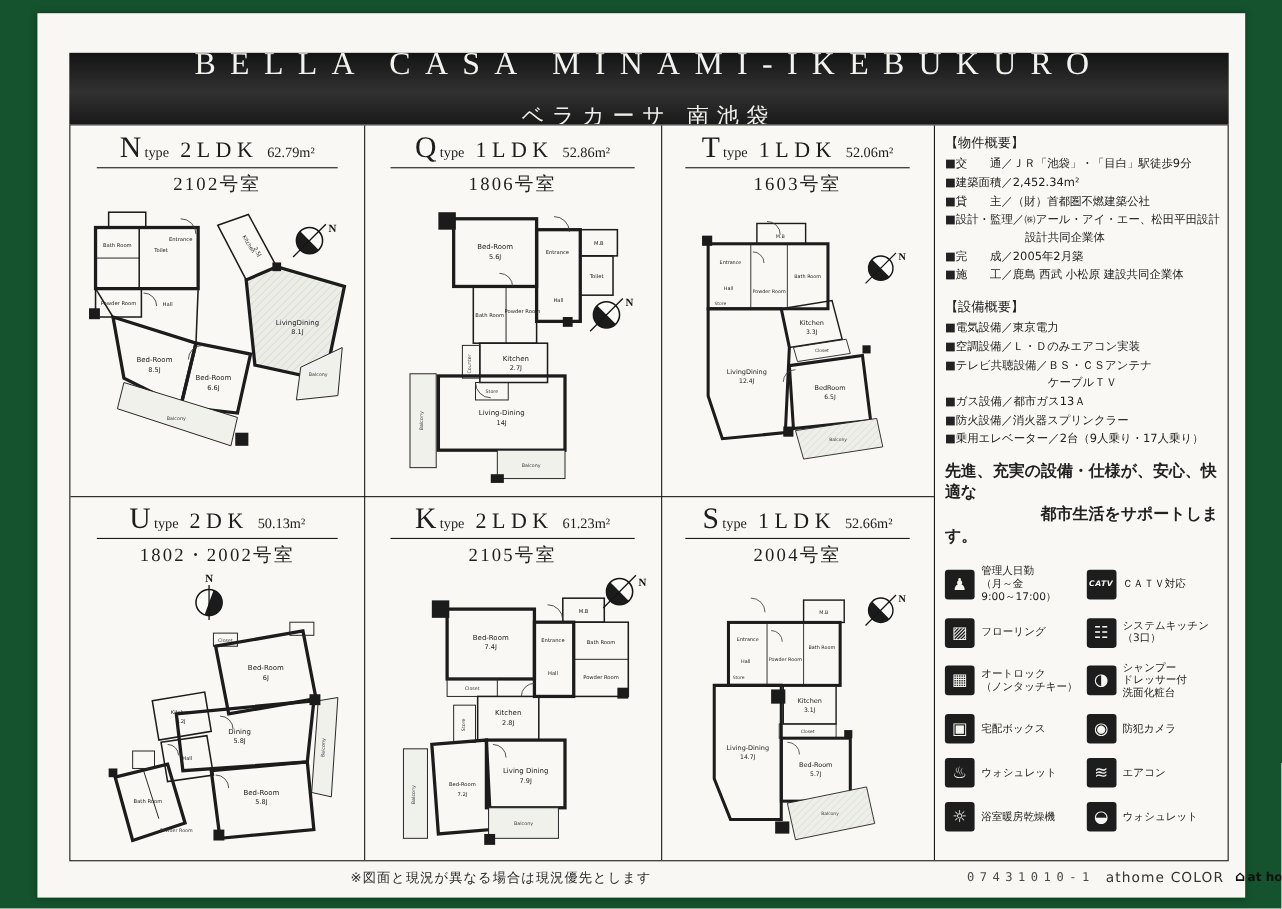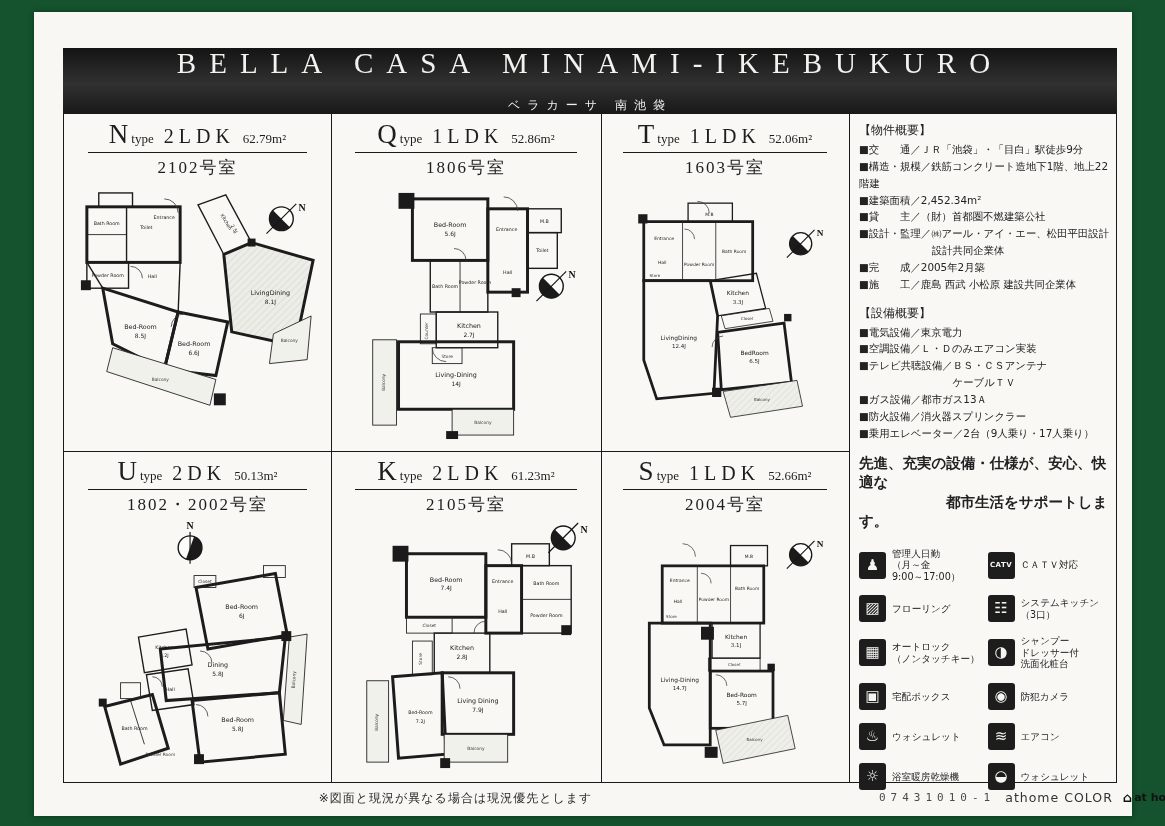--- a/index.html
+++ b/index.html
@@ -3,21 +3,21 @@
 <meta charset="utf-8">
 <style>
   html,body{margin:0;padding:0;background:#cfcfcb;font-family:"DejaVu Sans",sans-serif;}
   #root{position:relative;width:1165px;height:826px;background:#14532d;overflow:hidden;}
   .sheet{position:absolute;left:34px;top:12px;width:1098px;height:804px;background:#f8f7f3;box-shadow:0 0 6px rgba(0,0,0,.35);}
   
   .hbar{position:absolute;left:29px;top:36px;width:1054px;height:65px;
         background:linear-gradient(180deg,#141414,#313131 55%,#191919);
         display:flex;flex-direction:column;align-items:center;justify-content:center;}
   .hbar .en{color:#f2f2ef;font-family:"Liberation Serif",serif;font-size:29px;letter-spacing:13px;white-space:nowrap;}
-  .hbar .jp{color:#f0f0ed;font-size:12px;letter-spacing:7px;margin-top:17px;white-space:nowrap;}
+  .hbar .jp{color:#f0f0ed;font-size:20px;letter-spacing:7px;margin-top:17px;white-space:nowrap;}
   
   .grid{position:absolute;left:29px;top:101px;width:1054px;height:670px;border:1.6px solid #1a1a1a;box-sizing:border-box;background:#f9f8f4;}
   .vline{position:absolute;top:0;bottom:0;width:0;border-left:1.3px solid #1a1a1a;}
   .hline{position:absolute;left:0;width:785px;height:0;border-top:1.3px solid #1a1a1a;}
   .cell{position:absolute;box-sizing:border-box;padding-top:7px;display:flex;flex-direction:column;align-items:center;}
   .ptitle{font-family:"Liberation Serif",serif;color:#1d1d1d;white-space:nowrap;line-height:1;}
   .ptitle .letter{font-size:27px;}
   .ptitle .tw{font-size:13px;margin:0 10px 0 3px;}
   .ptitle .layout{font-size:20px;letter-spacing:5px;}
   .ptitle .area{font-size:13px;margin-left:8px;}
@@ -38,21 +38,21 @@
   text.cn{font-size:10px;font-weight:bold;fill:#111;text-anchor:middle;font-family:"Liberation Serif",serif;}
   
   .sidebar{position:absolute;left:786px;top:0;width:268px;height:670px;box-sizing:border-box;padding:8px 6px 0 9px;color:#222;}
   .shead{font-size:12px;font-weight:normal;margin-bottom:2px;}
   .sline{font-size:10.4px;line-height:1.62;white-space:pre-line;}
   .slogan{font-size:14.5px;font-weight:bold;margin-top:12px;white-space:pre-line;line-height:1.35;}
   .amen{display:grid;grid-template-columns:1fr 1fr;column-gap:4px;row-gap:13px;margin-top:16px;}
   .aitem{display:flex;align-items:center;gap:6px;}
   .aicon{flex:0 0 27px;width:27px;height:27px;background:#1d1d1d;border-radius:3px;color:#f5f5f2;
          display:flex;align-items:center;justify-content:center;font-size:15px;line-height:1;}
-  .amen .aitem:nth-child(2) .aicon{font-size:7px;font-weight:bold;letter-spacing:.5px;}
+  .amen .aitem:nth-child(2) .aicon{font-size:7px;font-weight:bold;letter-spacing:.5px;font-style:italic;}
   .albl{font-size:9.6px;line-height:1.2;white-space:pre-line;}
   
   .fnote{position:absolute;left:29px;top:778px;width:785px;text-align:center;font-size:12px;color:#2a2a2a;letter-spacing:1px;}
   .fright{position:absolute;left:845px;top:778px;width:238px;display:flex;align-items:center;gap:10px;white-space:nowrap;}
   .fcode{font-family:"DejaVu Sans Mono",monospace;font-size:11px;letter-spacing:5px;color:#4a4a4a;}
   .fbrand{font-size:12.5px;color:#333;letter-spacing:1px;}
   .flogo{font-size:11px;font-weight:bold;color:#111;display:flex;align-items:center;gap:2px;}
   .flogo .house{font-size:13px;}
 </style>
 </head>
@@ -373,21 +373,20 @@
           <path d="M -8.5,-8.5 A 12,12 0 0 0 8.5,8.5 Z" class="blk"></path>
           <line x1="-15" y1="15" x2="15" y2="-15" stroke="#161616" stroke-width="1.2"></line>
           <text class="cn" x="21" y="-8">N</text>
         </g>
       </svg>
     </div>
 
     <div class="sidebar">
       <div class="shead">【物件概要】</div>
       <div class="sline">■交　　通／ＪＲ「池袋」・「目白」駅徒歩9分</div>
-      <div class="sline">■構造・規模／鉄筋コンクリート造地下1階、地上22階建</div>
       <div class="sline">■建築面積／2,452.34m²</div>
       <div class="sline">■貸　　主／（財）首都圏不燃建築公社</div>
       <div class="sline">■設計・監理／㈱アール・アイ・エー、松田平田設計
 　　　　　　　設計共同企業体</div>
       <div class="sline">■完　　成／2005年2月築</div>
       <div class="sline">■施　　工／鹿島 西武 小松原 建設共同企業体</div>
       <div class="shead" style="margin-top:12px">【設備概要】</div>
       <div class="sline">■電気設備／東京電力</div>
       <div class="sline">■空調設備／Ｌ・Ｄのみエアコン実装</div>
       <div class="sline">■テレビ共聴設備／ＢＳ・ＣＳアンテナ

